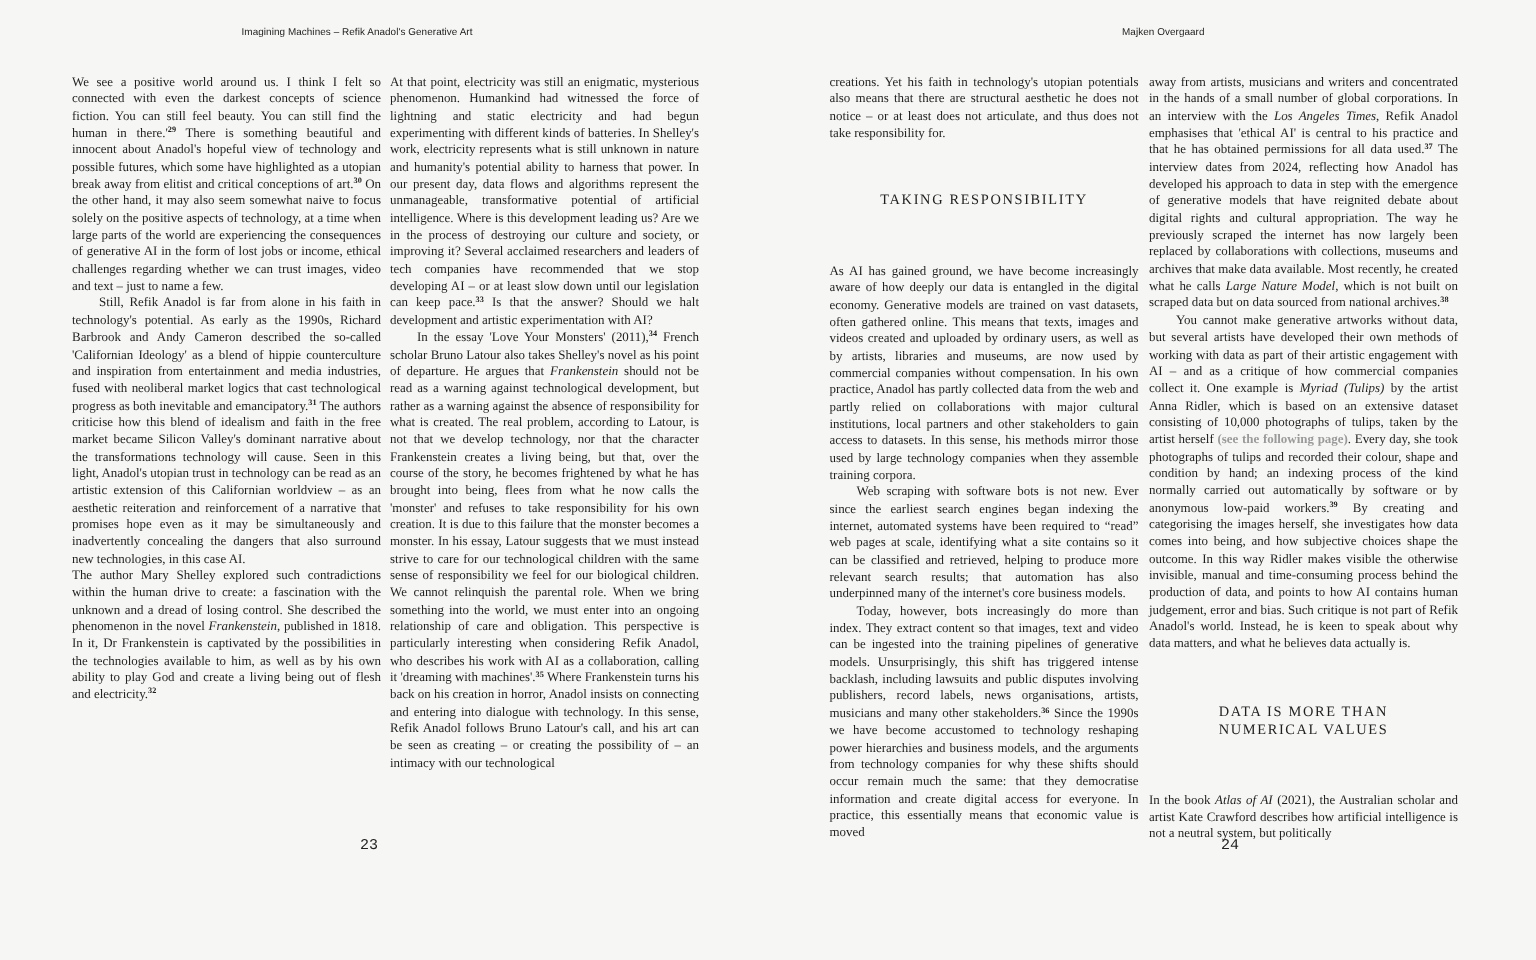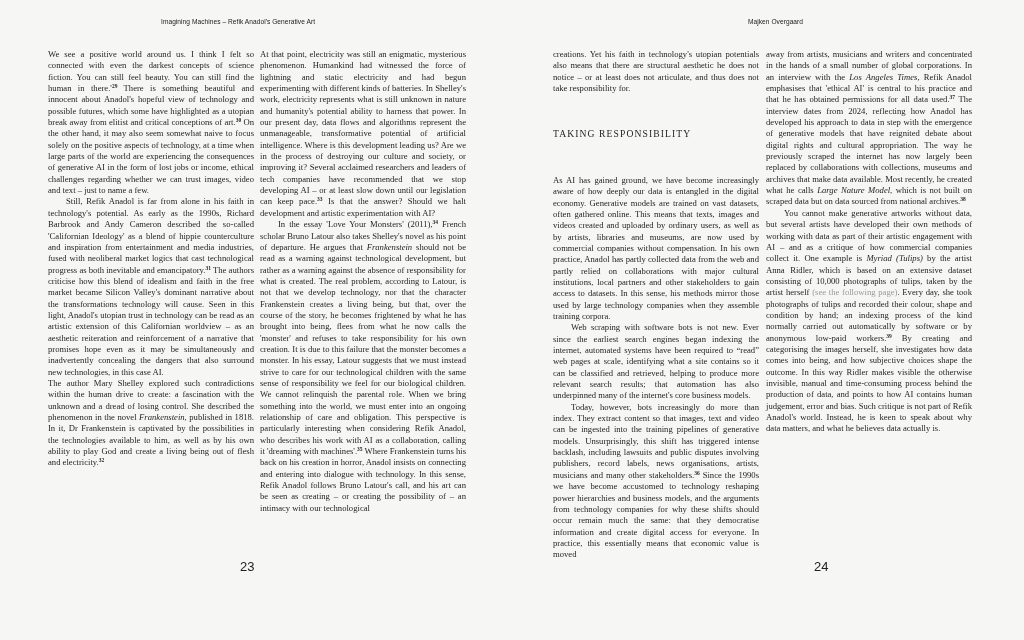--- a/index.html
+++ b/index.html
@@ -21,33 +21,33 @@
     font-family: "Liberation Serif", serif;
     font-size: 8.65px;
     line-height: 11.35px;
     text-align: justify;
     hyphens: manual;
   }
   .col p { margin: 0; }
   .col p.indent { text-indent: 18px; }
   .col i { font-style: italic; }
   .col sup { font-size: 5.5px; line-height: 0; vertical-align: 3px; font-weight: bold; }
-  .col .grey { color: #9a9a9a; }
+  .col .grey { color: #9a9a9a; font-weight: bold; }
   .heading {
-    text-align: left;
+    text-align: center;
     font-family: "Liberation Serif", serif;
     font-size: 9.6px;
     letter-spacing: 1.1px;
     line-height: 12.5px;
     margin: 34px 0 34px 0;
   }
   .page-num {
     position: absolute; top: 559px;
-    font-family: Liberation Sans, sans-serif;
-    font-size: 13px; color: #222;
+    font-family: Liberation Mono, monospace;
+    font-size: 10px; color: #222;
   }
 </style>
 </head>
 <body>
 
 <div class="running-head" style="left:161px;">Imagining Machines – Refik Anadol's Generative Art</div>
 <div class="running-head" style="left:748px;">Majken Overgaard</div>
 
 <div class="col" style="left:48px;">
   <p>
@@ -82,15 +82,22 @@
   </p>
 </div>
 
 <div class="col" style="left:766px;">
   <p>
     <span>away from artists, musicians and writers and concentrated in the hands of a small number of global corporations. In an interview with the </span><i>Los Angeles Times</i><span>, Refik Anadol emphasises that 'ethical AI' is central to his practice and that he has obtained permissions for all data used.</span><sup>37</sup><span> The interview dates from 2024, reflecting how Anadol has developed his approach to data in step with the emergence of generative models that have reignited debate about digital rights and cultural appropriation. The way he previously scraped the internet has now largely been replaced by collaborations with collections, museums and archives that make data available. Most recently, he created what he calls </span><i>Large Nature Model</i><span>, which is not built on scraped data but on data sourced from national archives.</span><sup>38</sup>
   </p>
   <p class="indent">
     <span>You cannot make generative artworks without data, but several artists have developed their own methods of working with data as part of their artistic engagement with AI – and as a critique of how commercial companies collect it. One example is </span><i>Myriad (Tulips)</i><span> by the artist Anna Ridler, which is based on an extensive dataset consisting of 10,000 photographs of tulips, taken by the artist herself </span><span class="grey">(see the following page)</span><span>. Every day, she took photographs of tulips and recorded their colour, shape and condition by hand; an indexing process of the kind normally carried out automatically by software or by anonymous low-paid workers.</span><sup>39</sup><span> By creating and categorising the images herself, she investigates how data comes into being, and how subjective choices shape the outcome. In this way Ridler makes visible the otherwise invisible, manual and time-consuming process behind the production of data, and points to how AI contains human judgement, error and bias. Such critique is not part of Refik Anadol's world. Instead, he is keen to speak about why data matters, and what he believes data actually is.</span>
   </p>
+  <div class="heading">
+    <div>DATA IS MORE THAN</div>
+    <div>NUMERICAL VALUES</div>
+  </div>
+  <p>
+    <span>In the book </span><i>Atlas of AI</i><span> (2021), the Australian scholar and artist Kate Crawford describes how artificial intelligence is not a neutral system, but politically</span>
+  </p>
 </div>
 
 <div class="page-num" style="left:814px;">24</div>
 
 </body></html>

